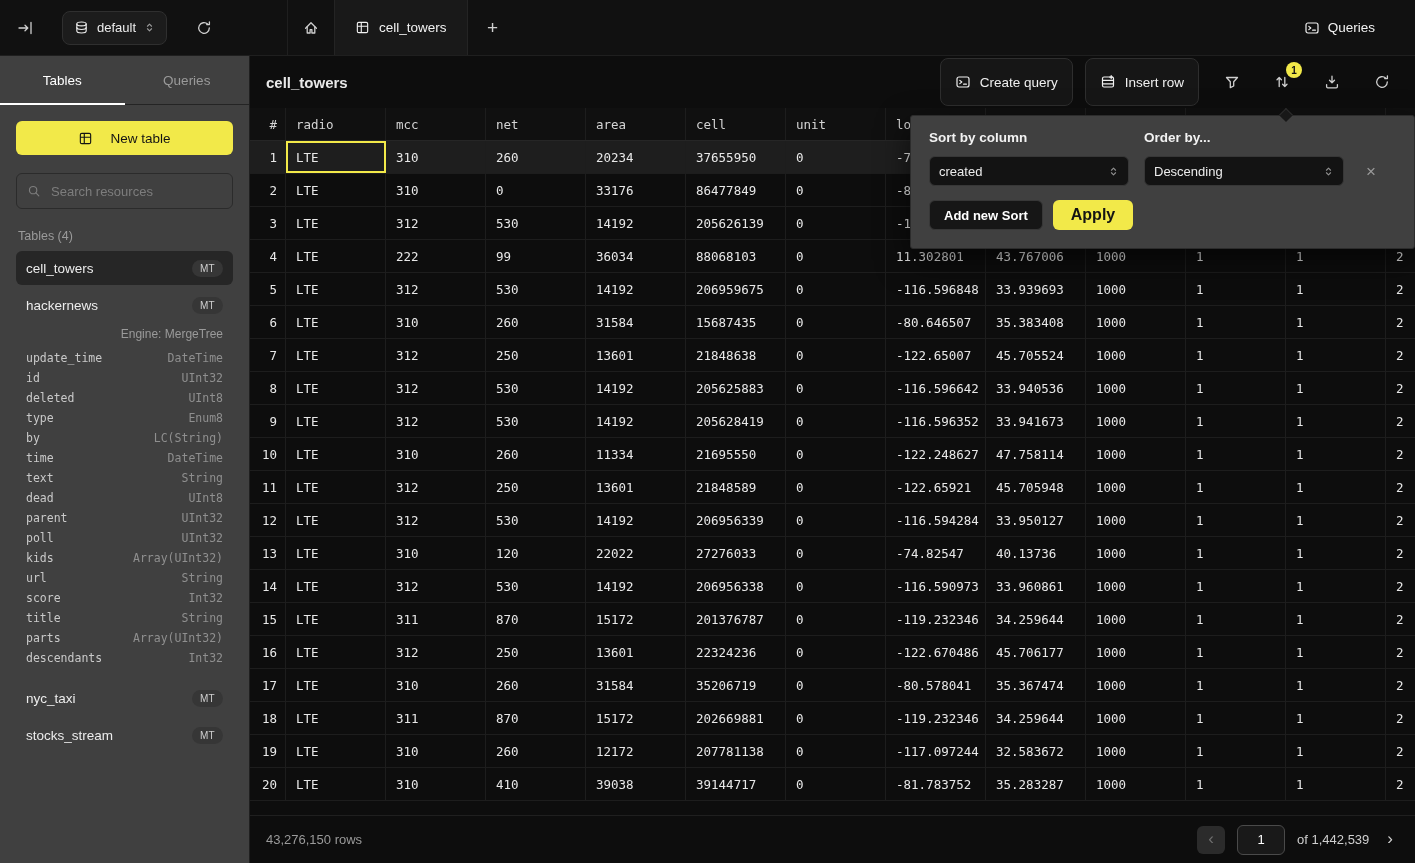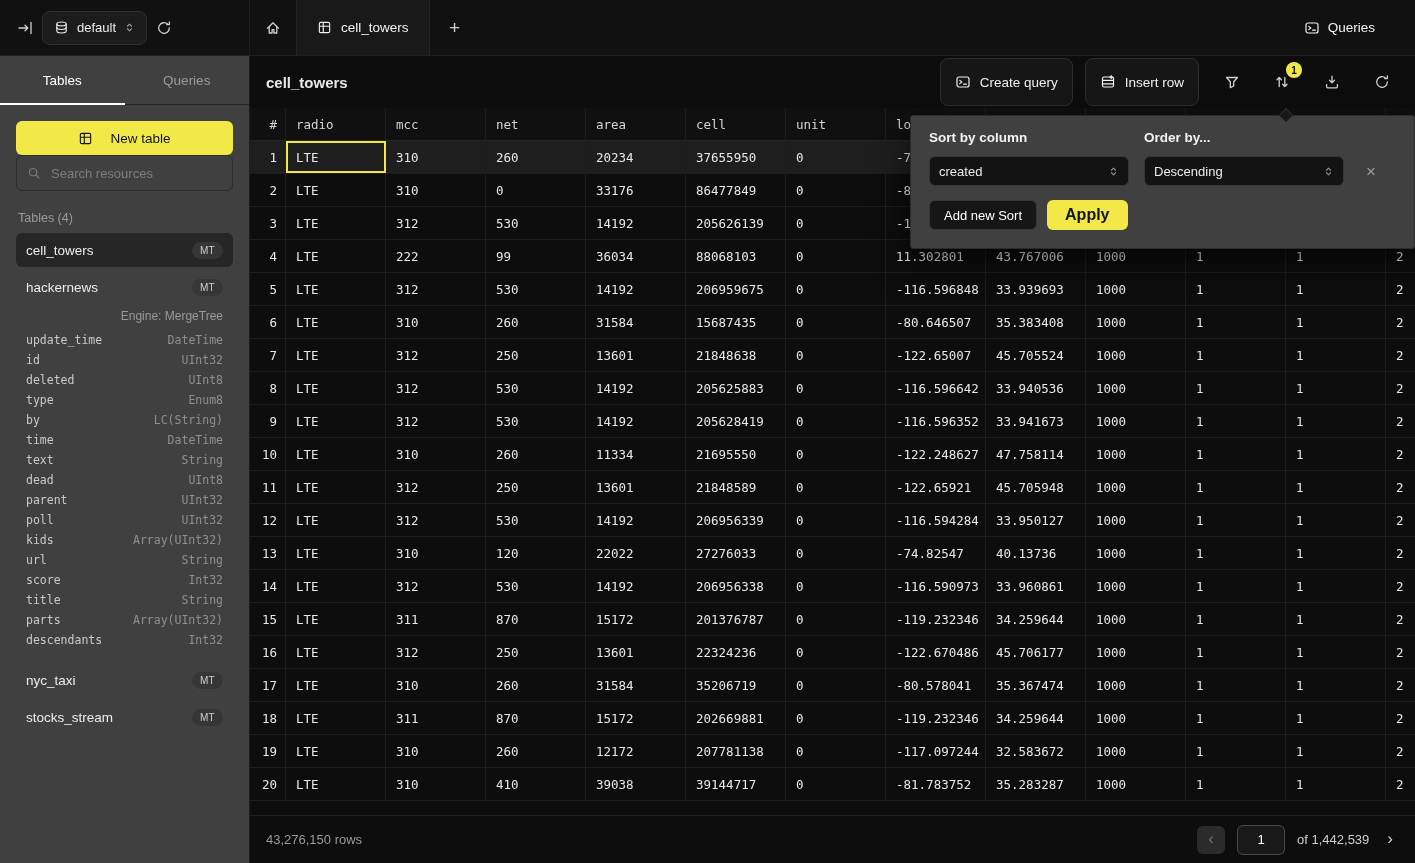--- a/index.html
+++ b/index.html
@@ -8,21 +8,21 @@
     width:1415px; height:863px; overflow:hidden;
     background:#0d0d0d; color:#e8e8e8;
     font-family:"Liberation Sans", sans-serif;
     font-size:13.5px;
   }
   svg { display:block; }
   .app { display:flex; flex-direction:column; width:1415px; height:863px; }
 
   
   .topbar { height:56px; flex:0 0 auto; display:flex; align-items:stretch; background:#111111; border-bottom:1px solid #1f1f1f; }
-  .topbar-left { width:250px; flex:0 0 auto; display:flex; align-items:center; gap:4px; padding:0 12px; border-right:1px solid #1f1f1f; }
+  .topbar-left { width:288px; flex:0 0 auto; display:flex; align-items:center; gap:24px; padding:0 12px; border-right:1px solid #1f1f1f; }
   .icon-btn { background:none; border:none; color:#cfcfcf; display:flex; align-items:center; justify-content:center; padding:5px; border-radius:6px; cursor:pointer; }
   .db-select { display:flex; align-items:center; gap:8px; background:#1c1c1c; border:1px solid #2f2f2f; border-radius:8px; height:34px; padding:0 11px; color:#ececec; font-size:13px; cursor:pointer; }
   .db-select .chev { color:#9a9a9a; }
   .tabbar { flex:1; display:flex; align-items:stretch; min-width:0; }
   .home-tab { width:46px; display:flex; align-items:center; justify-content:center; color:#cfcfcf; cursor:pointer; }
   .tab { display:flex; align-items:center; gap:9px; padding:0 20px; background:#191919; border-left:1px solid #242424; border-right:1px solid #242424; color:#f2f2f2; cursor:pointer; }
   .add-tab { width:50px; display:flex; align-items:center; justify-content:center; color:#cfcfcf; font-size:19px; cursor:pointer; background:none; border:none; }
   .topbar-spacer { flex:1; }
   .queries-btn { display:flex; align-items:center; gap:8px; color:#f2f2f2; font-size:13.5px; background:none; border:none; cursor:pointer; padding:0 40px 0 0; font-family:inherit; }
 
@@ -30,21 +30,21 @@
   .page-body { flex:1; display:flex; min-height:0; }
 
   
   .sidebar { width:250px; flex:0 0 auto; background:#404040; border-right:1px solid #1f1f1f; display:flex; flex-direction:column; }
   .sidebar-tabs { height:49px; flex:0 0 auto; display:flex; border-bottom:1px solid #242424; }
   .sidebar-tab { flex:1; display:flex; align-items:center; justify-content:center; color:#9a9a9a; position:relative; cursor:pointer; }
   .sidebar-tab.active { color:#ffffff; }
   .sidebar-tab.active::after { content:""; position:absolute; left:0; right:0; bottom:-1px; height:2px; background:#ffffff; }
   .sidebar-content { padding:16px; overflow:hidden; flex:1; }
   .new-table-btn { width:100%; height:34px; background:#f2e949; color:#141414; border:none; border-radius:6px; font-size:13.5px; font-weight:500; display:flex; align-items:center; justify-content:center; gap:17px; cursor:pointer; font-family:inherit; }
-  .search-box { margin-top:0; height:36px; border:1px solid #2b2b2b; border-radius:6px; display:flex; align-items:center; gap:8px; padding:2px 10px; color:#7d7d7d; }
+  .search-box { margin-top:18px; height:36px; border:1px solid #2b2b2b; border-radius:6px; display:flex; align-items:center; gap:8px; padding:2px 10px; color:#7d7d7d; }
   .search-box input { background:transparent; border:none; outline:none; color:#e8e8e8; font-size:13px; width:100%; font-family:inherit; }
   .search-box input::placeholder { color:#7d7d7d; }
   .section-title { margin:20px 0 8px 2px; font-size:12.5px; color:#9a9a9a; }
   .tbl-item { height:34px; display:flex; align-items:center; justify-content:space-between; padding:0 10px; border-radius:6px; cursor:pointer; margin-top:3px; }
   .tbl-item.selected { background:#262626; }
   .tbl-name { color:#ececec; font-size:13.5px; }
   .mt-badge { background:#363636; color:#cfcfcf; font-size:10px; padding:3px 8px; border-radius:9px; letter-spacing:.3px; }
   .engine-line { font-size:12px; color:#9a9a9a; padding:5px 10px 7px;text-align:right; }
   .col-list { padding:0 10px 10px; font-family:"DejaVu Sans Mono", monospace; font-size:11.5px; }
   .col-row { display:flex; justify-content:space-between; line-height:20px; }
@@ -83,21 +83,21 @@
   .popup-caret { position:absolute; top:-6px; left:370px; width:10px; height:10px; background:#181818; border-left:1px solid #2c2c2c; border-top:1px solid #2c2c2c; transform:rotate(45deg); }
   .popup-row1 { display:flex; }
   .popup-title { font-size:13.5px; font-weight:600; width:215px; color:#f2f2f2; }
   .popup-order-label { font-size:13.5px; font-weight:600; color:#f2f2f2; }
   .popup-row2 { display:flex; align-items:center; margin-top:11px; }
   .select { height:30px; width:200px; display:flex; align-items:center; justify-content:space-between; background:#131313; border:1px solid #373737; border-radius:6px; padding:0 9px; font-size:13px; color:#ececec; cursor:pointer; }
   .select .chev { color:#8f8f8f; }
   .sel-gap { width:15px; flex:0 0 auto; }
   .popup-close { color:#9a9a9a; font-size:17px; background:none; border:none; margin-left:16px; cursor:pointer; line-height:1; }
   .popup-row3 { display:flex; gap:10px; margin-top:14px; }
-  .add-sort-btn { height:30px; padding:0 14px; background:#161616; border:1px solid #373737; border-radius:6px; color:#ffffff; font-size:13px; cursor:pointer; font-family:inherit; }
+  .add-sort-btn { height:30px; padding:0 14px; background:#161616; border:1px solid #373737; border-radius:6px; color:#ffffff; font-size:13px; cursor:pointer; font-family:inherit;font-weight:bold; }
   .apply-btn { height:30px; padding:0 18px; background:#f2e949; border:none; border-radius:6px; color:#141414; font-size:16px; font-weight:600; cursor:pointer; font-family:inherit; }
 </style>
 </head>
 <body>
 
 <div class="app">
 
   <div class="topbar">
     <div class="topbar-left">
       <button class="icon-btn" title="">

